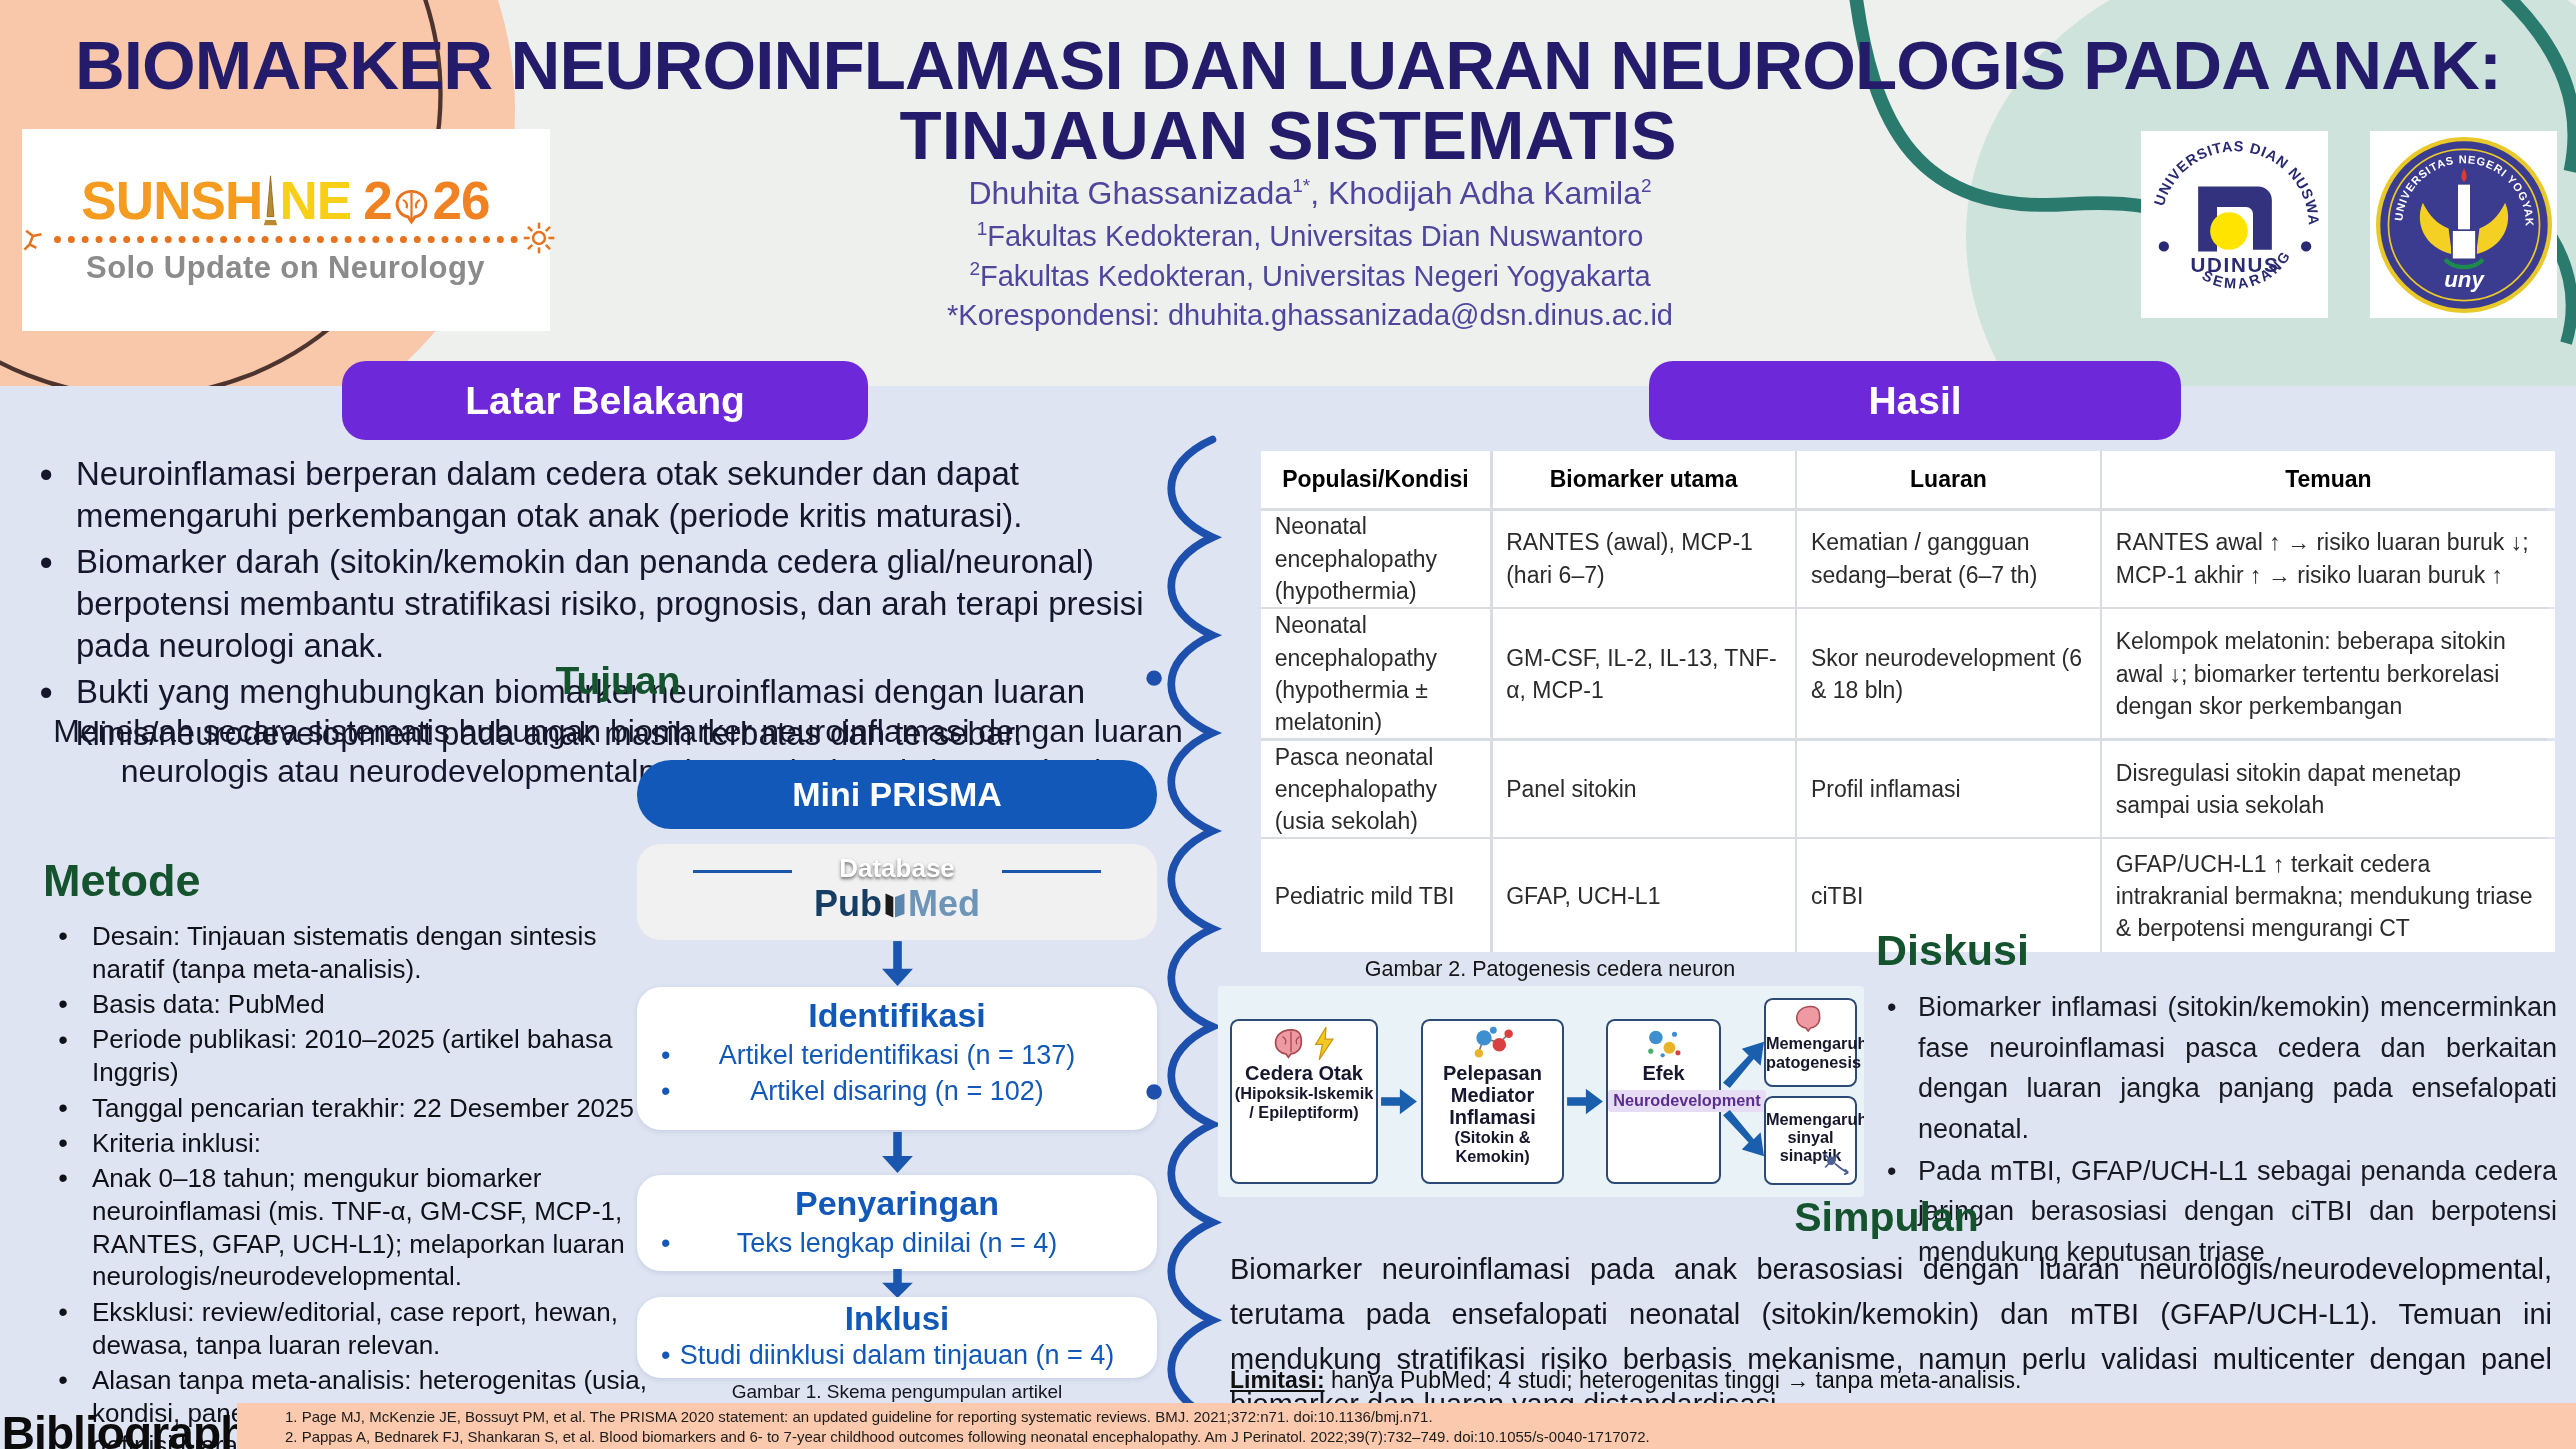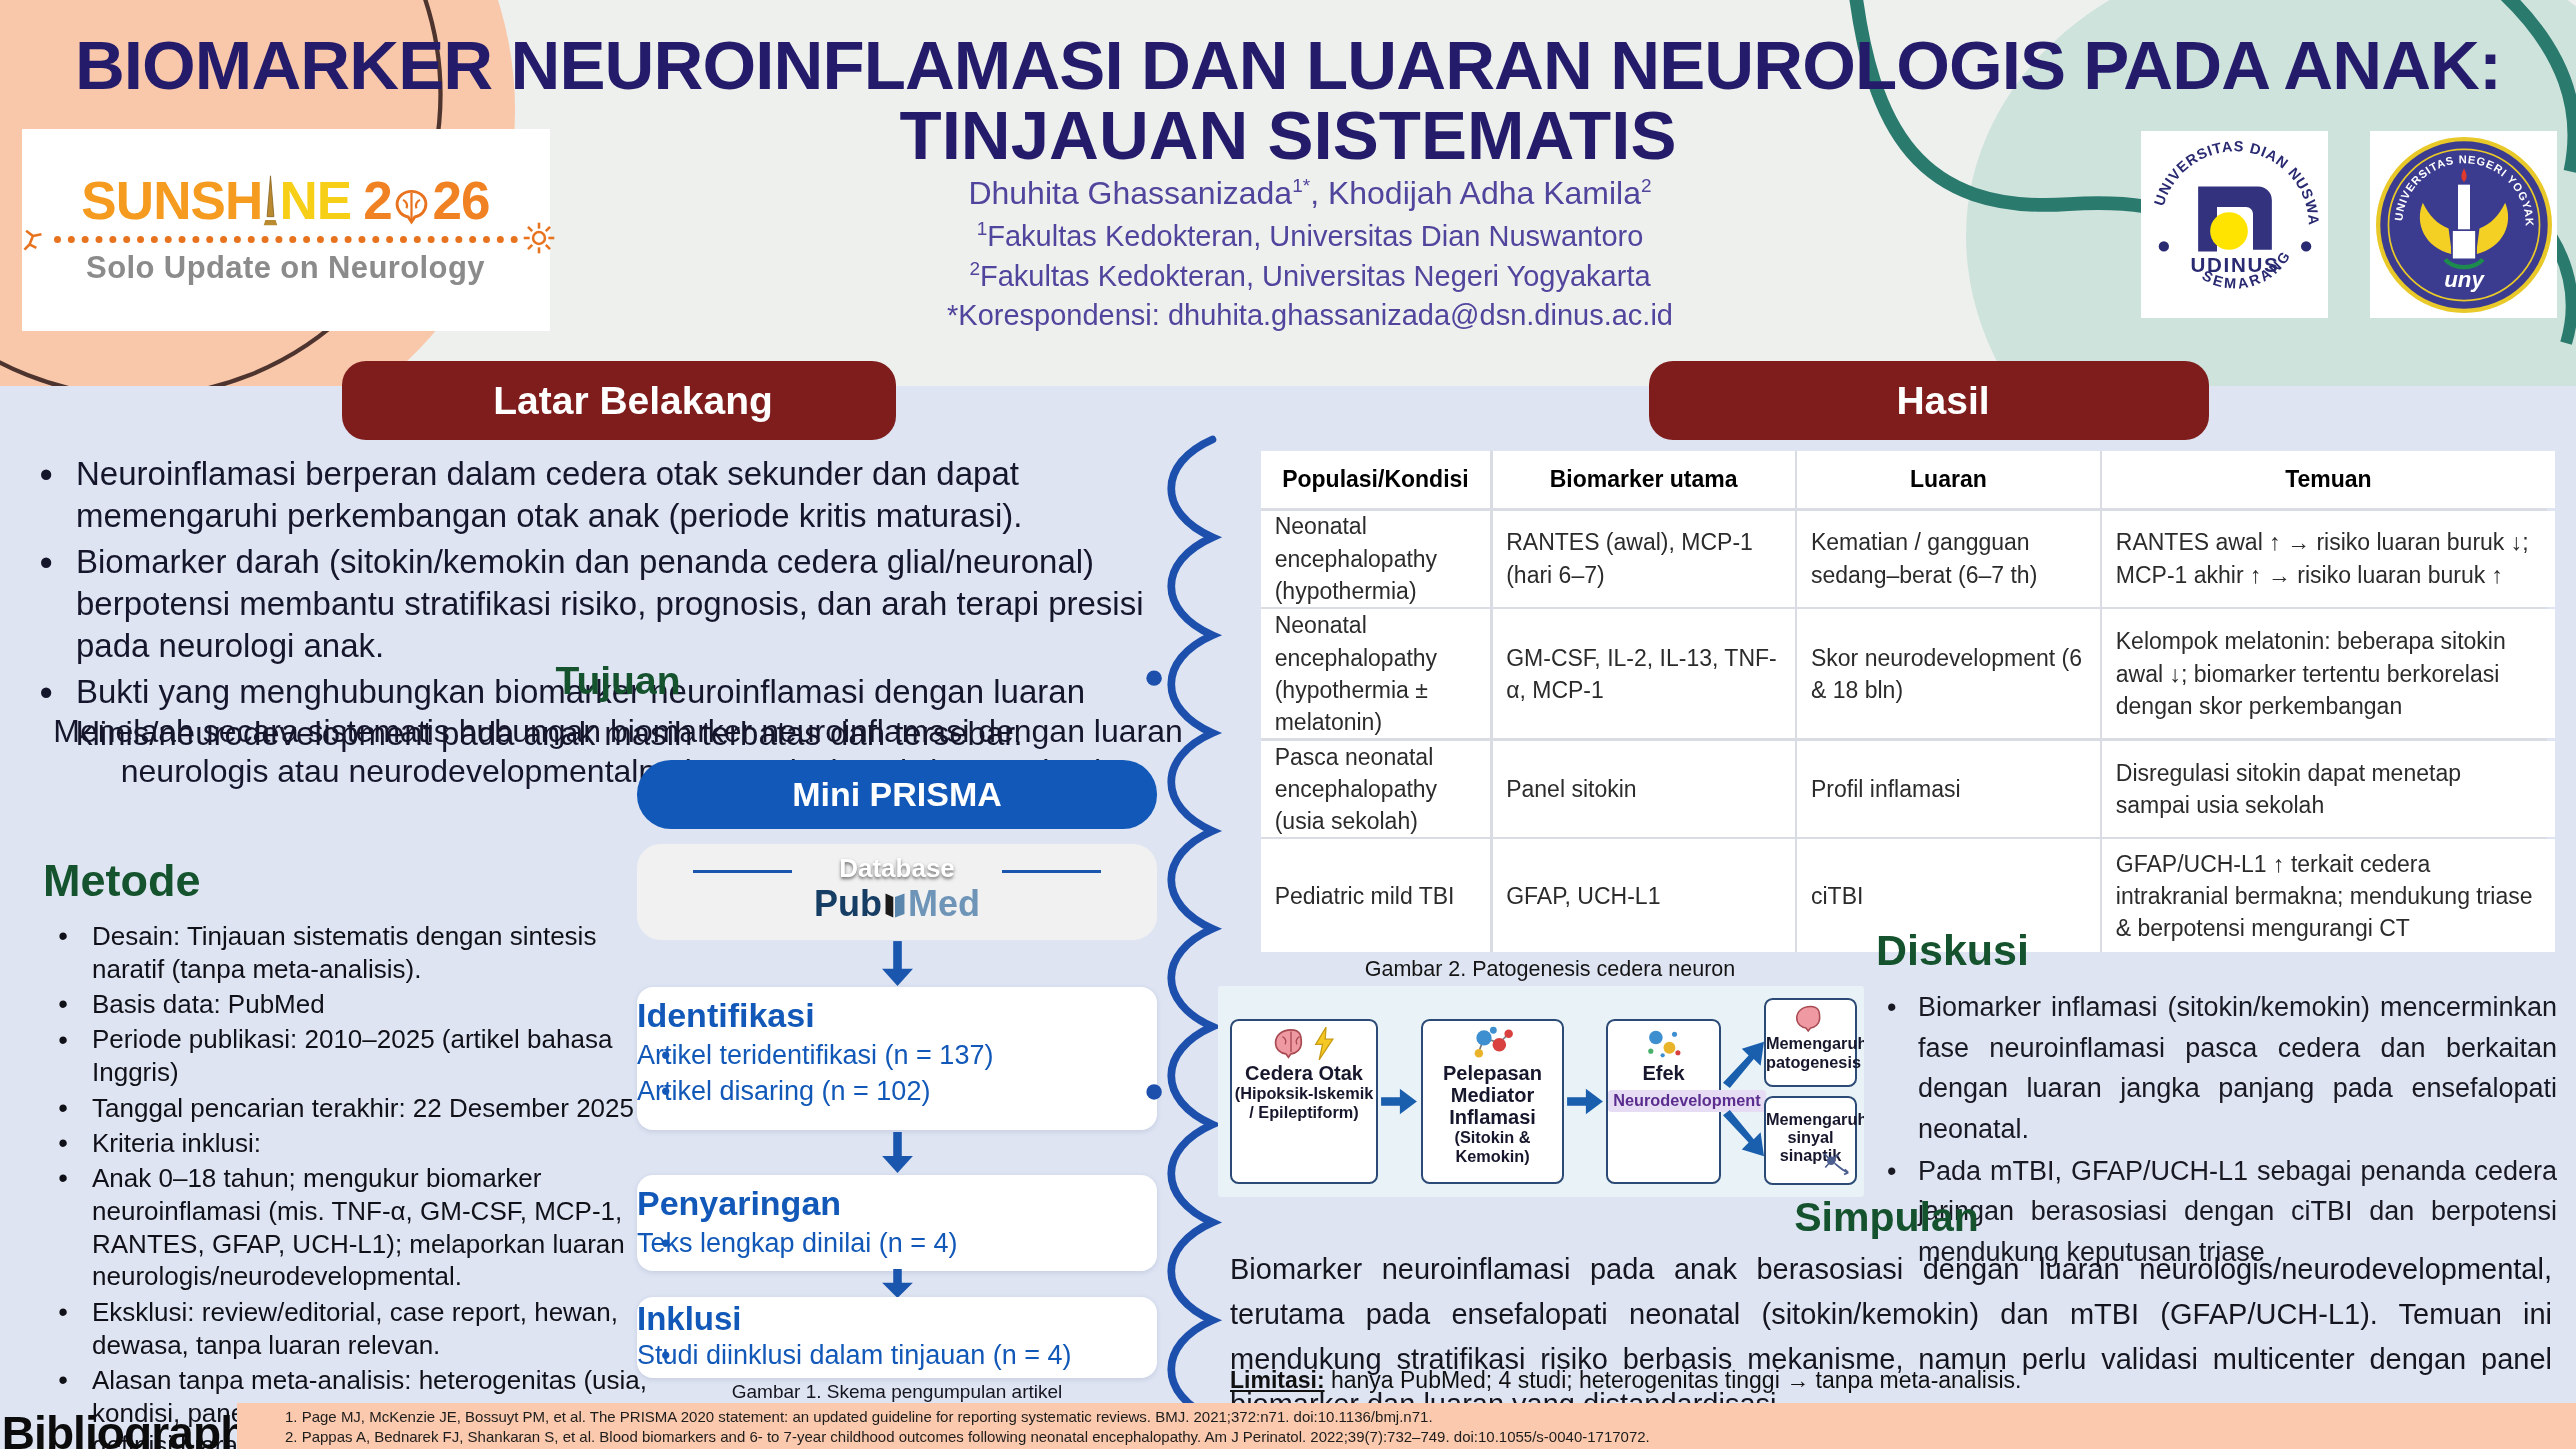--- a/index.html
+++ b/index.html
@@ -25,21 +25,21 @@
   .authors{top:175px;font-size:32px;}
   .affil1{top:218px;font-size:29px;}
   .affil2{top:258px;font-size:29px;}
   .corresp{top:299px;font-size:29px;}
   .byline sup{font-size:19px;}
 
   .logo-card{position:absolute;top:131px;width:187px;height:187px;background:#ffffff;display:flex;align-items:center;justify-content:center;}
   .logo-udinus{left:2141px;} .logo-uny{left:2370px;}
 
   
-  .pill{position:absolute;background:#7f1d1d;border-radius:24px;color:#ffffff;font-weight:700;display:flex;align-items:center;justify-content:center;padding-left:28px;}
+  .pill{position:absolute;background:#6d28d9;border-radius:24px;color:#ffffff;font-weight:700;display:flex;align-items:center;justify-content:center;}
   .pill-latar{left:342px;top:361px;width:526px;height:79px;font-size:39px;}
   .pill-hasil{left:1649px;top:361px;width:532px;height:79px;font-size:39px;}
 
   
   .latar-list{position:absolute;left:31px;top:453px;width:1125px;color:#15152b;font-size:33px;line-height:1.28;}
   .latar-list .li{position:relative;padding-left:45px;margin-bottom:3.4px;}
   .latar-list .li:before{content:"•";position:absolute;left:8.6px;top:-1.7px;font-size:38px;}
   .h-purple{color:#14532d;font-weight:800;}
   .tujuan-h{position:absolute;left:0;top:659px;width:1236px;text-align:center;font-size:39px;}
   .tujuan-t{position:absolute;left:34px;top:711px;width:1168px;text-align:center;font-size:32px;color:#15152b;line-height:1.25;}
@@ -49,21 +49,21 @@
   .metode-list .li:before{content:"•";position:absolute;left:5.2px;top:-0.9px;font-size:27.5px;}
 
   
   .prisma-pill{position:absolute;left:637px;top:760px;width:520px;height:69px;background:#1158b8;border-radius:34px;color:#fff;font-weight:700;font-size:34px;display:flex;align-items:center;justify-content:center;}
   .db-box{position:absolute;left:637px;top:844px;width:520px;height:96px;background:#f1f1f1;border-radius:24px;}
   .db-label{position:absolute;left:0;top:8.6px;width:100%;text-align:center;color:#ffffff;font-weight:700;font-size:26px;text-shadow:0 1.7px 3.4px rgba(90,90,90,.9);}
   .db-line{position:absolute;top:26px;width:99px;border-top:3.4px solid #1a55ae;}
   .db-line.l{left:56px;} .db-line.r{right:56px;}
   .pubmed{position:absolute;left:0;top:39px;width:100%;text-align:center;font-size:36px;font-weight:800;}
   .pm-pub{color:#163d63;} .pm-med{color:#6e94b8;}
-  .flow-box{position:absolute;left:637px;width:520px;background:#ffffff;border-radius:16px;box-shadow:0 1.7px 5.2px rgba(70,90,140,.15);}
+  .flow-box{position:absolute;left:637px;width:520px;background:#ffffff;border-radius:24px;box-shadow:0 1.7px 5.2px rgba(70,90,140,.15);text-align:center;}
   .fb-title{color:#1158b8;font-weight:800;font-size:34px;margin-top:8.6px;}
   .fb-item{position:relative;color:#1158b8;font-size:27px;margin-top:5.2px;}
   .fb-item:before{content:"•";position:absolute;left:24px;top:0;color:#1158b8;}
   .flow-arrow{position:absolute;left:882px;}
   .prisma-cap{position:absolute;left:637px;top:1381px;width:520px;text-align:center;font-size:19px;color:#15151f;}
 
   
   .scallop{position:absolute;left:0;top:0;}
 
   

